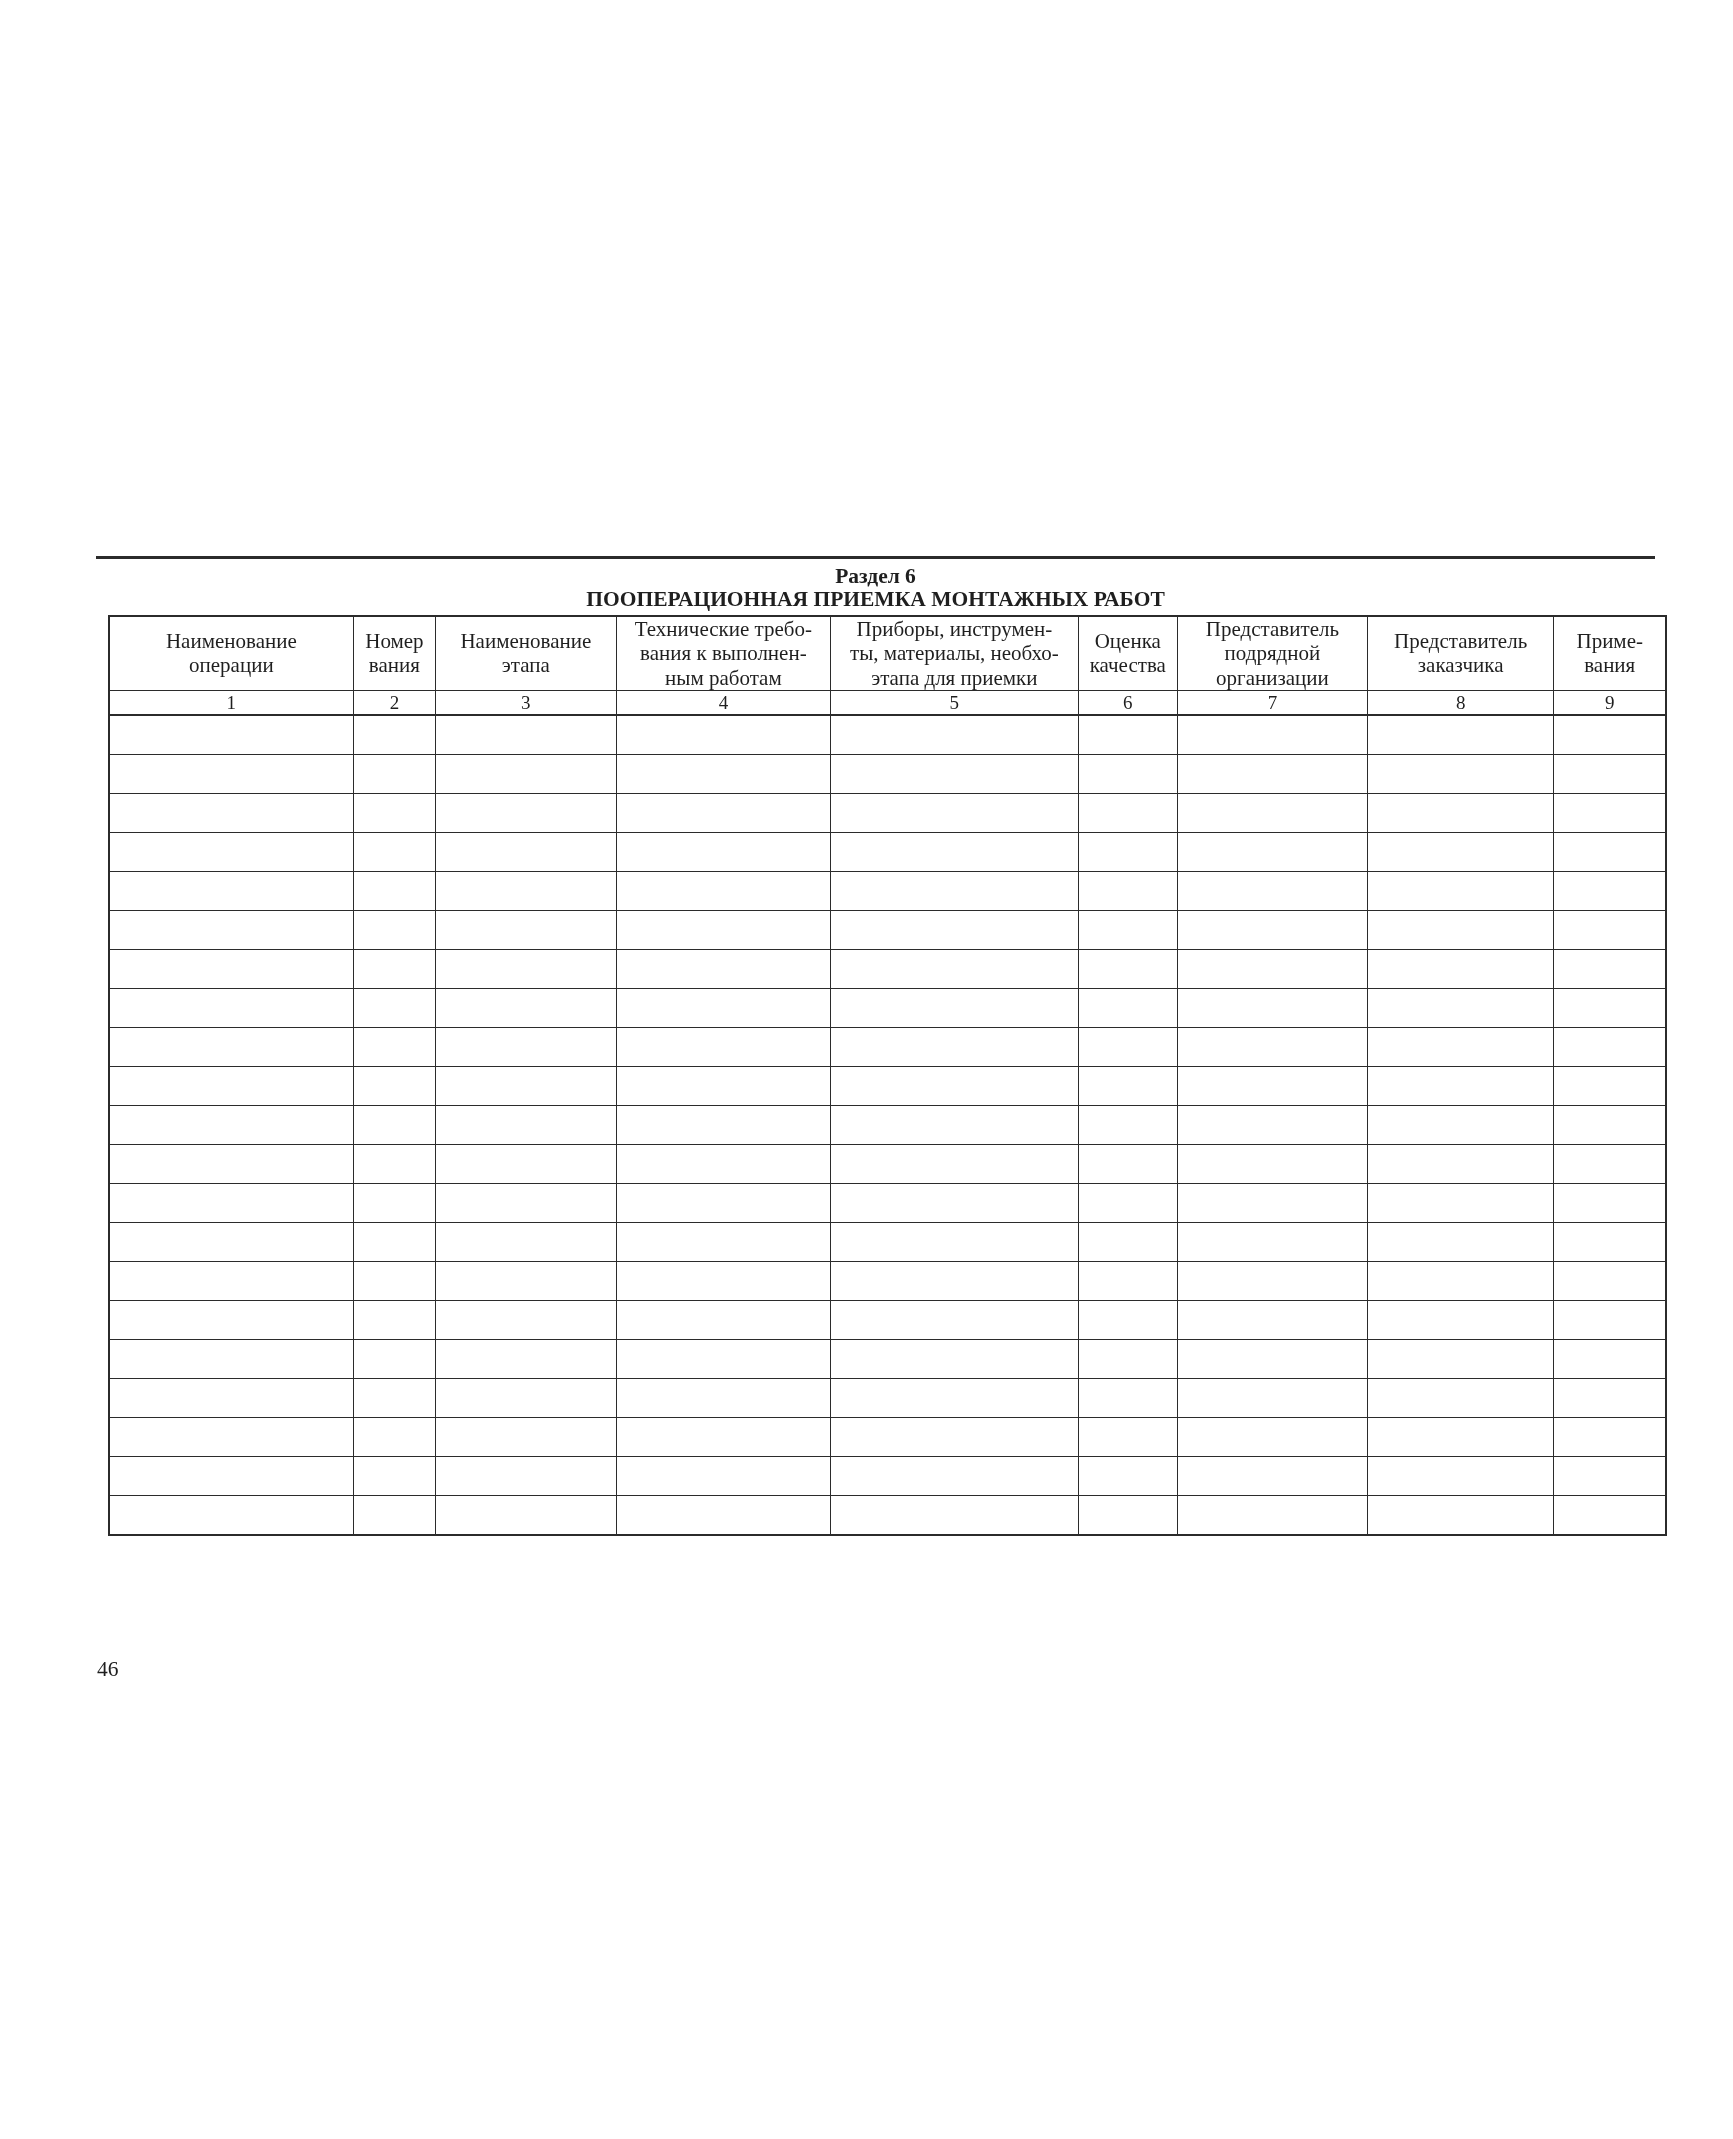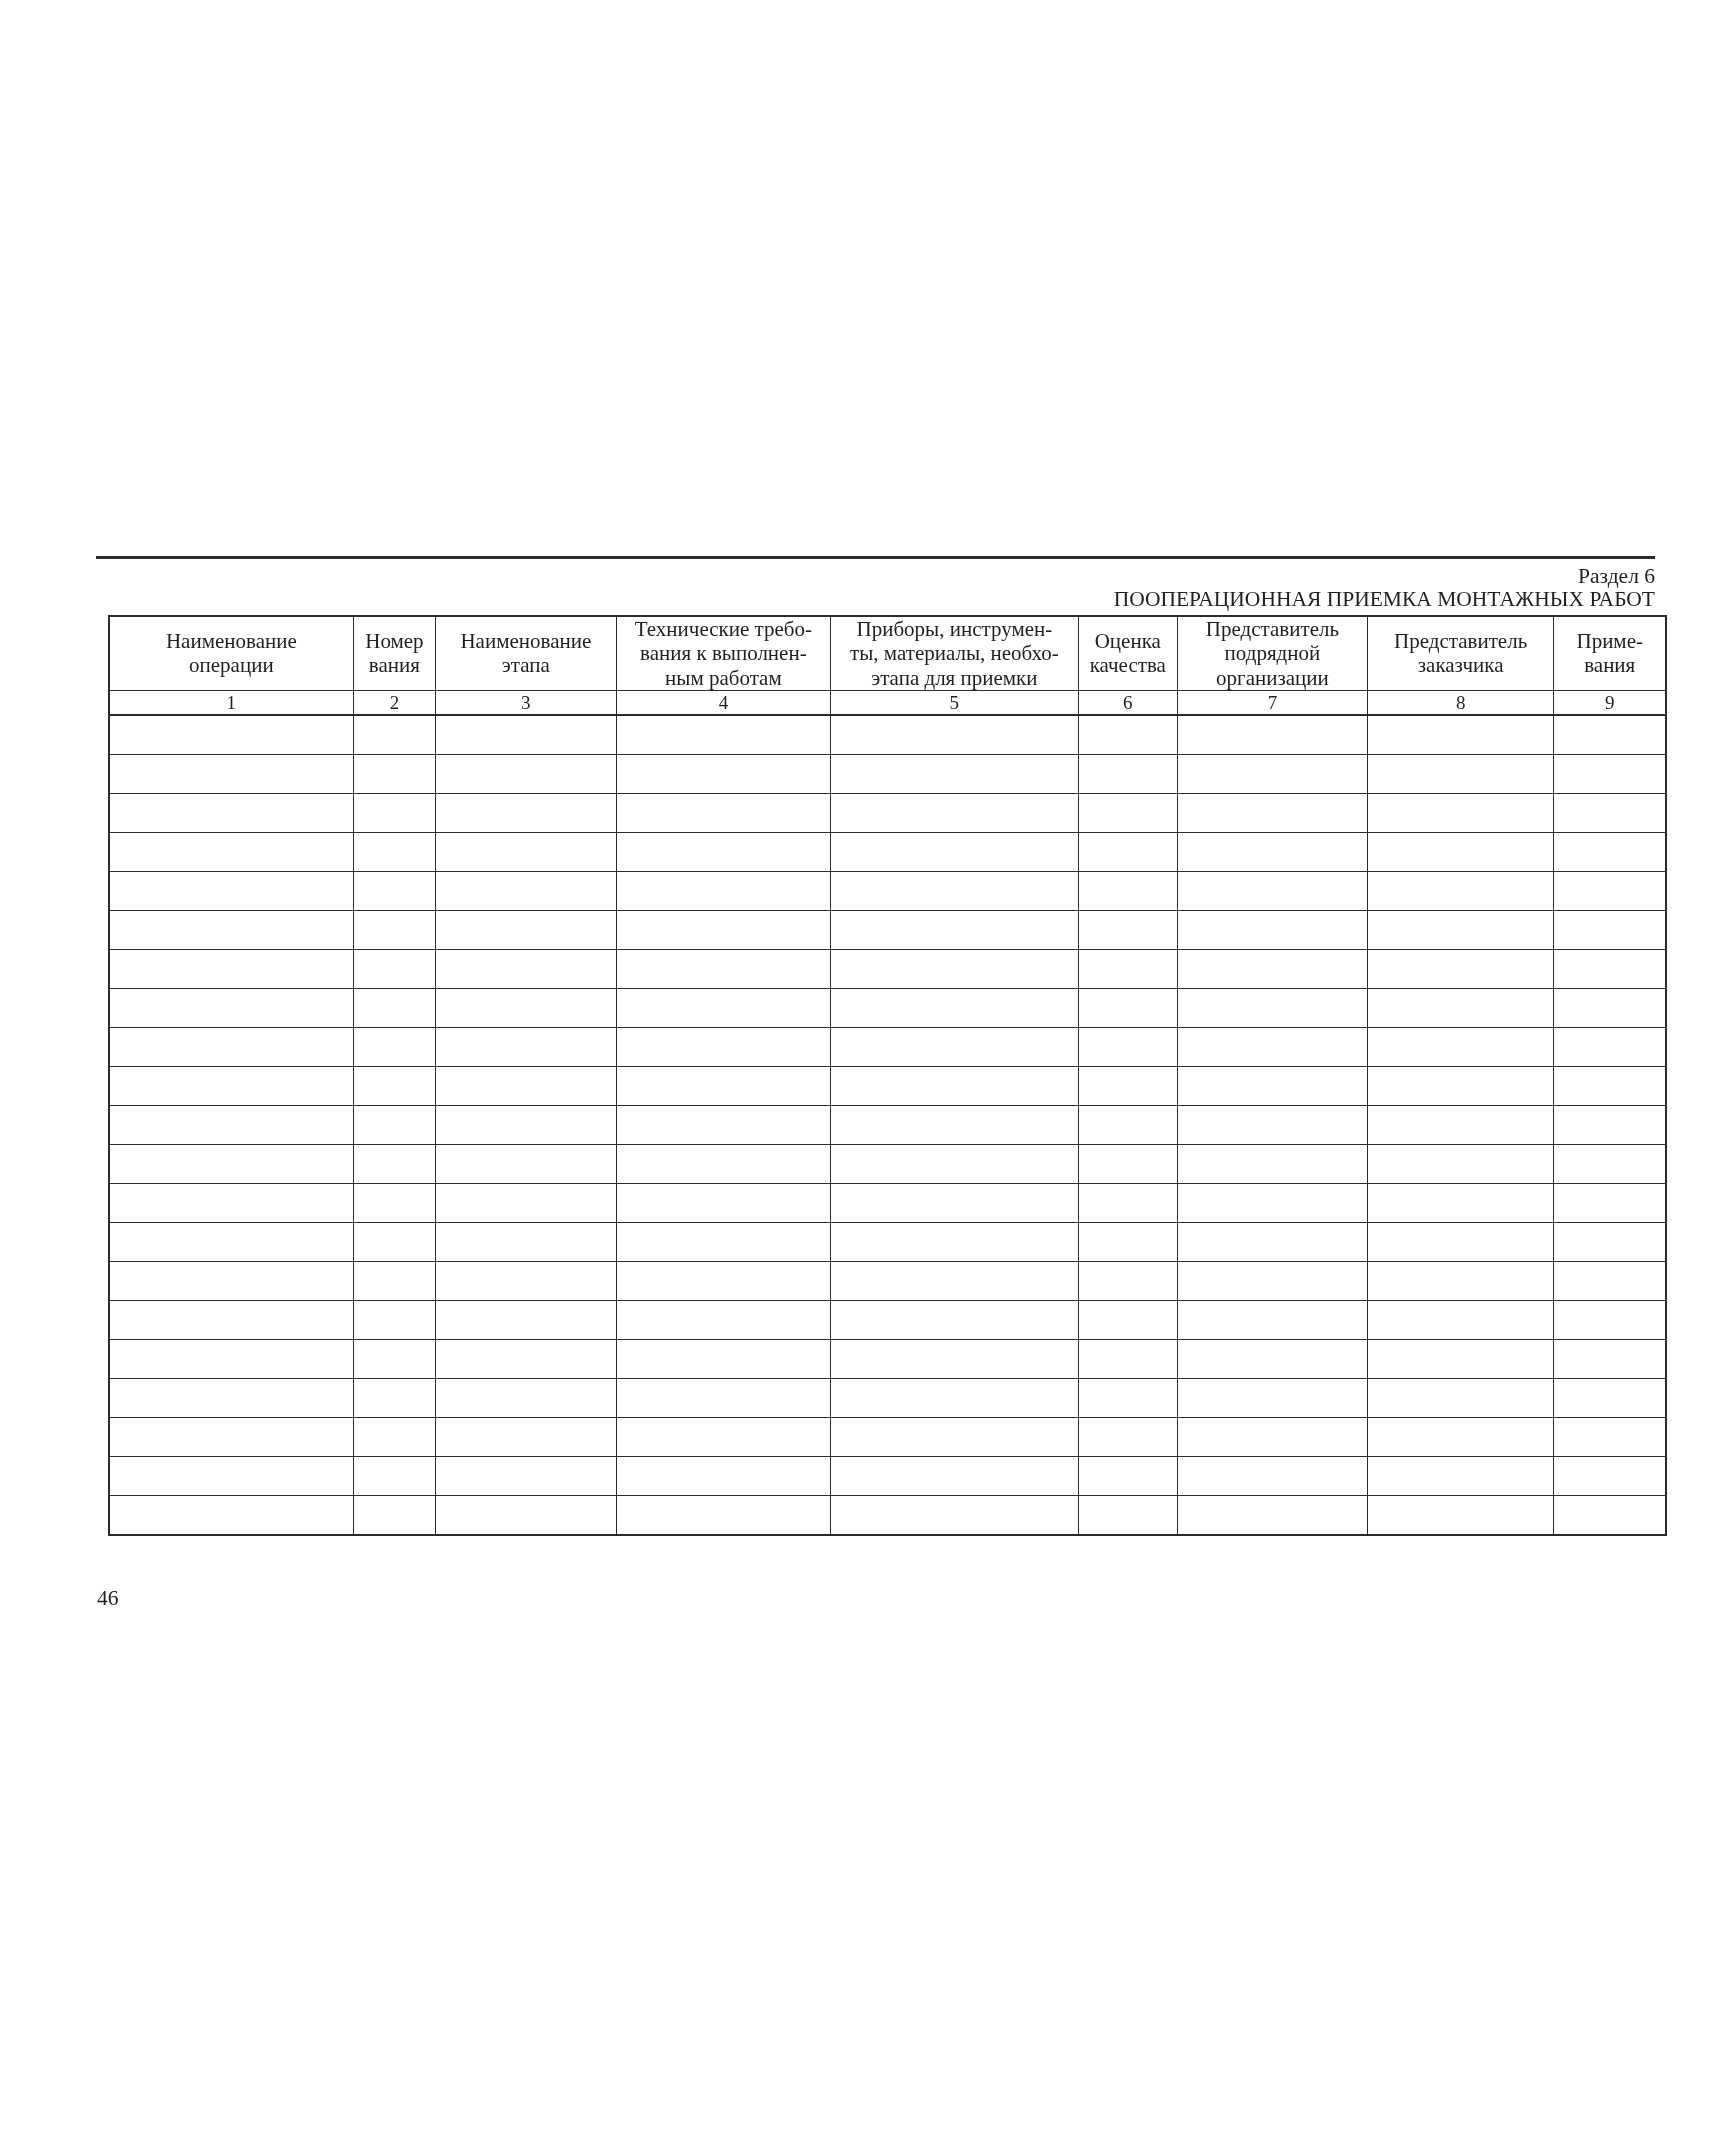--- a/index.html
+++ b/index.html
@@ -18,22 +18,22 @@
     position: absolute;
     left: 96px;
     top: 556px;
     width: 1559px;
   }
   .rule {
     border-top: 3px solid #2b2b2b;
     height: 0;
   }
   .title-line {
-    text-align: right;
-    font-weight: normal;
+    text-align: center;
+    font-weight: bold;
     font-size: 21.5px;
     line-height: 23px;
     white-space: nowrap;
   }
   .title-line.first {
     margin-top: 6px;
   }
   table.form {
     width: 100%;
     margin-top: 3.7px;
@@ -65,21 +65,21 @@
     font-size: 19px;
     line-height: 21px;
     border-bottom-width: 2.2px;
   }
   tbody tr.body-row td {
     height: 38px;
   }
   .pagenum {
     position: absolute;
     left: 97px;
-    top: 1586px;
+    top: 1657px;
     font-size: 21.5px;
     line-height: 24px;
   }
 </style>
 </head>
 <body>
 
 <div class="sheet">
   <div class="rule"></div>
   <div class="title-line first">Раздел 6</div>

